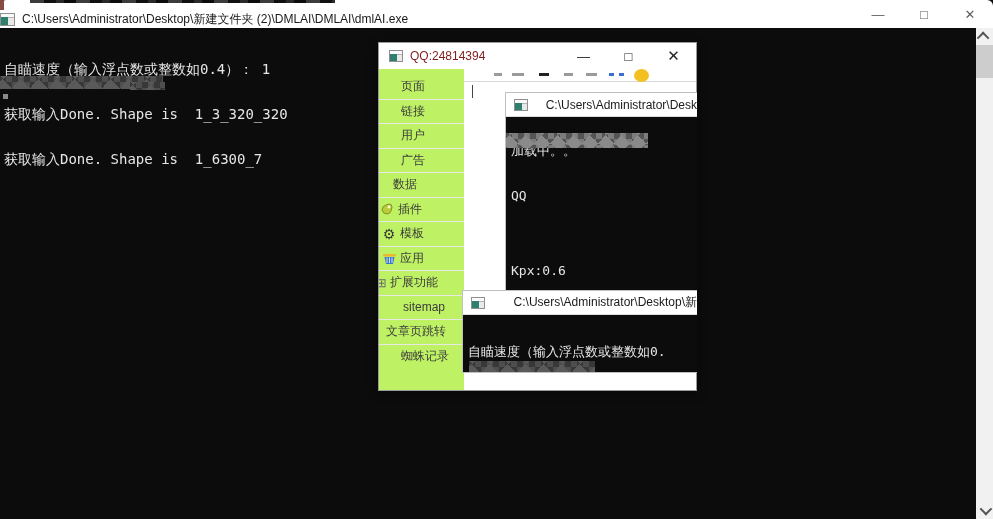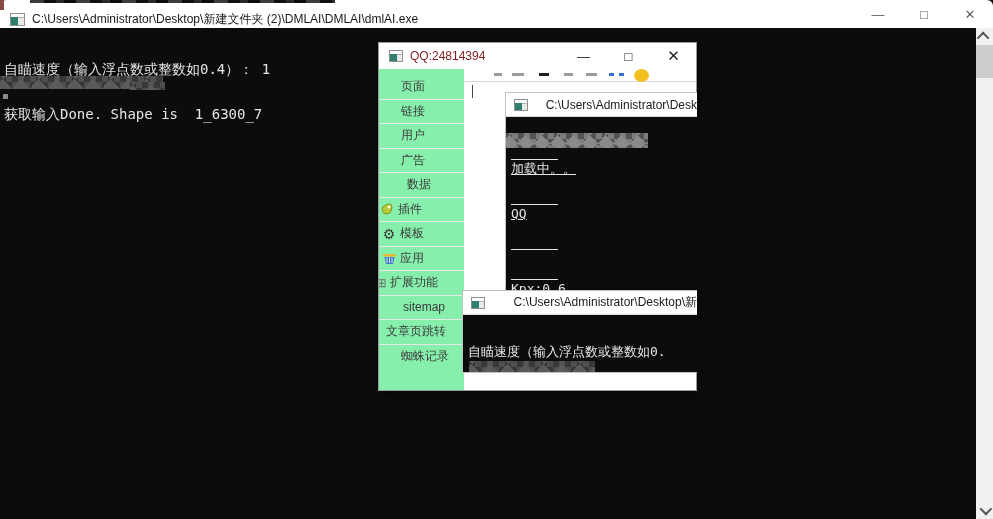--- a/index.html
+++ b/index.html
@@ -13,21 +13,21 @@
     position:absolute;left:0;top:0;right:0;background:#ffffff;
     display:flex;align-items:center;white-space:nowrap;overflow:hidden;
   }
   .title-text{font-size:12px;color:#1a1a1a;white-space:nowrap;overflow:hidden;}
   .ctrl{display:flex;align-items:center;justify-content:center;color:#5f5f5f;cursor:default;}
   
   .conicon{position:relative;display:inline-block;width:15px;height:13px;background:#e9e9e9;border:1px solid #8f8f8f;box-sizing:border-box;margin-right:7px;flex:0 0 auto;}
   .conicon:before{content:"";position:absolute;left:0;top:0;right:0;height:3px;background:#fafafa;border-bottom:1px solid #b5b5b5;}
   .conicon:after{content:"";position:absolute;left:0;top:3px;width:7px;bottom:0;background:#2e7f6e;}
   
-  #main-titlebar{height:39px;padding-left:10px;border-radius:6px;}
+  #main-titlebar{height:39px;border-radius:6px;}
   #main-titlebar .title-text{margin-left:0;}
   #main-titlebar .ctrls{position:absolute;right:0;top:0;height:28px;display:flex;}
   #main-titlebar .ctrl{width:46px;height:28px;font-size:13px;}
   #main-console-body{position:absolute;left:0;top:28px;width:976px;height:491px;background:#0c0c0c;overflow:hidden;}
   .console-text{
     font-family:"DejaVu Sans Mono",monospace;
     color:#e6e6e6;white-space:pre;
   }
   #main-console-lines{position:absolute;left:4px;top:4px;font-size:14px;line-height:15px;}
   
@@ -57,38 +57,38 @@
   #scroll-thumb{position:absolute;left:0;top:17px;width:17px;height:33px;background:#cdcdcd;}
   
   #qq-window{position:absolute;left:378px;top:42px;width:319px;height:349px;background:#ffffff;
     border:1px solid #9b9b9b;box-sizing:border-box;box-shadow:0 3px 10px rgba(0,0,0,.45);}
   #qq-titlebar{height:26px;padding-left:10px;border-bottom:1px solid #ededed;}
   #qq-titlebar .conicon{width:14px;height:12px;}
   #qq-titlebar .title-text{color:#7f1d1d;}
   #qq-ctrls{position:absolute;right:0;top:0;height:26px;display:flex;}
   #qq-ctrls .ctrl{width:45px;height:26px;color:#222;font-size:13px;}
   
-  #qq-sidebar{position:absolute;left:0;top:26px;width:108px;bottom:0;background:#86efac;border-right:1px solid #e0e0e0;box-sizing:border-box;padding-top:6px;}
+  #qq-sidebar{position:absolute;left:0;top:26px;width:108px;bottom:0;background:#bef264;border-right:1px solid #e0e0e0;box-sizing:border-box;padding-top:6px;}
   .side-item{height:24.5px;box-sizing:border-box;border-bottom:1px solid #e7e7e7;display:flex;align-items:center;font-size:12px;color:#3c3c3c;overflow:hidden;white-space:nowrap;}
   .side-icon{display:inline-flex;align-items:center;justify-content:center;width:16px;height:16px;margin-right:3px;flex:0 0 auto;}
   .gear-glyph{font-size:14px;color:#3a3a3a;line-height:14px;}
   .ext-glyph{font-size:12px;color:#6a6a6a;line-height:12px;}
   
   #qq-content{position:absolute;left:85px;top:26px;right:0;bottom:0;background:#ffffff;overflow:hidden;}
   #qq-toolbar-strip{position:absolute;left:0;top:0;right:0;height:12px;border-bottom:1px solid #d8d8d8;}
   .frag{position:absolute;top:4px;height:3px;background:#9a9a9a;}
   #qq-caret{position:absolute;left:8px;top:16px;width:1px;height:13px;background:#444;}
   #qq-yellow-dot{position:absolute;right:47px;top:0px;width:15px;height:13px;border-radius:50%;background:#f2c121;}
   
   .sub-console{position:absolute;background:#0c0c0c;border:1px solid #c0c0c0;border-right:none;box-sizing:border-box;overflow:hidden;}
   .sub-titlebar{height:23px;padding-left:8px;border-bottom:1px solid #dcdcdc;justify-content:space-between;}
   .sub-titlebar .conicon{width:14px;height:12px;margin-right:6px;}
   .sub-lines{position:absolute;left:5px;font-size:13px;line-height:15px;}
   #console1{left:505px;top:92px;width:192px;height:215px;}
-  #console1 .sub-lines{top:38px;text-decoration:underline;}
+  #console1 .sub-lines{top:20px;}
   #console2{left:462px;top:290px;width:235px;height:83px;}
   #console2 .sub-lines{top:23px;}
 </style>
 </head>
 <body>
 
 <div id="screen">
 
   <div class="titlebar" id="main-titlebar">
     <span class="conicon"></span>
@@ -99,20 +99,21 @@
       <div class="ctrl">✕</div>
     </div>
   </div>
 
   <div id="top-artifact"></div>
   <div id="top-artifact-red"></div>
 
   <div id="main-console-body">
     <div id="main-console-lines" class="console-text">
       <div>自瞄速度（输入浮点数或整数如0.4）： 1</div>
+      <div>获取输入Done. Shape is  1_3_320_320</div>
       <div>获取输入Done. Shape is  1_6300_7</div>
     </div>
     <div class="mosaic" style="left:0;top:48px;width:163px;height:13px;"></div>
     <div class="mosaic" style="left:130px;top:54px;width:35px;height:8px;"></div>
     <div style="position:absolute;left:3px;top:66px;width:5px;height:5px;background:#8a8a8a;"></div>
   </div>
 
   <div id="scrollbar">
     <div class="scroll-btn" style="top:0;">
       <span class="chev chev-up"></span>
@@ -140,21 +141,21 @@
       </div>
       <div class="side-item" style="padding-left:22px;">
         <span>链接</span>
       </div>
       <div class="side-item" style="padding-left:22px;">
         <span>用户</span>
       </div>
       <div class="side-item" style="padding-left:22px;">
         <span>广告</span>
       </div>
-      <div class="side-item" style="padding-left:28px;">
+      <div class="side-item" style="padding-left:14px;">
         <span>数据</span>
       </div>
       <div class="side-item" style="padding-left:0;">
         <span class="side-icon">
           <svg width="14" height="14" viewBox="0 0 14 14">
               <path d="M2 8 q0-4 4-5 l3-1 q3 0 3 3 l-1 4 q-1 3-4 3 q-4 0-5-4z" fill="#b9cc3a" stroke="#84941f" stroke-width="1"></path>
               <circle cx="9" cy="5" r="1.4" fill="#fdfbe8"></circle>
             </svg>
         </span>
         <span>插件</span>

